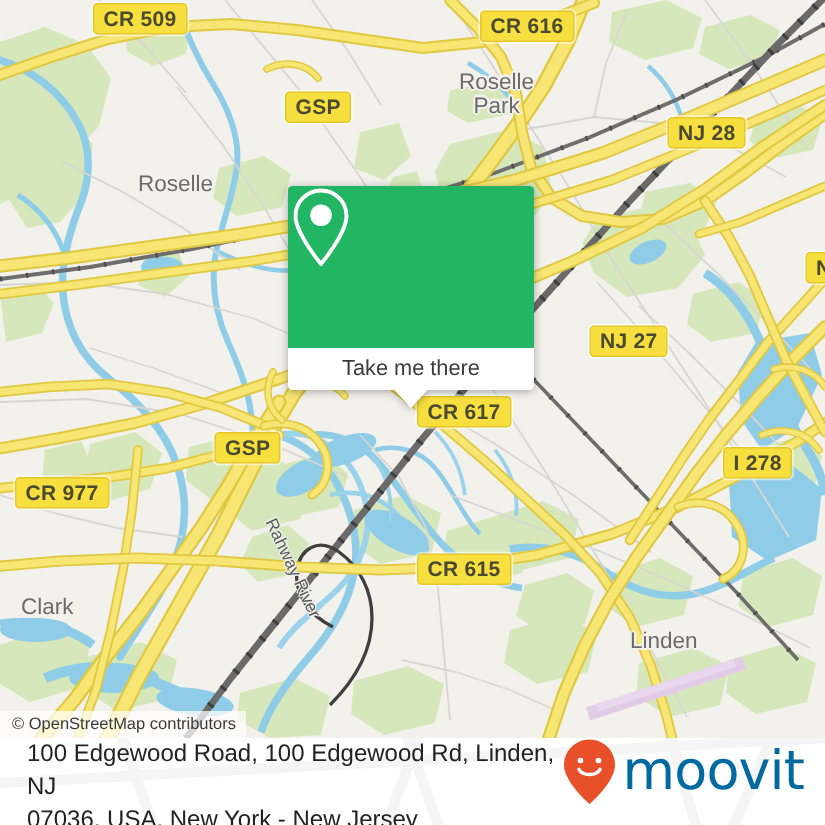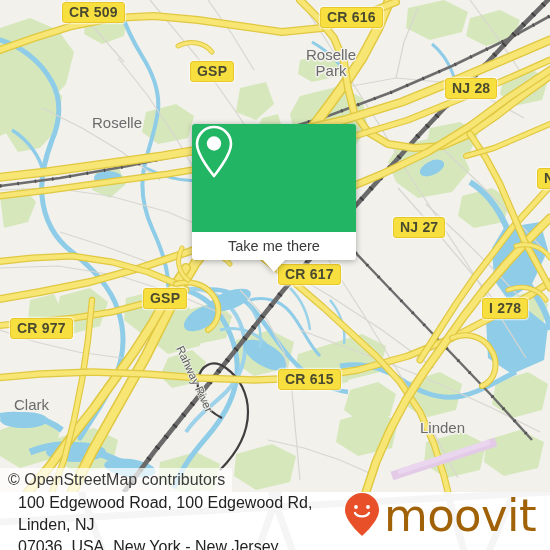--- a/index.html
+++ b/index.html
@@ -55,21 +55,21 @@
     transform-origin:0 0;
     text-shadow:1px 0 0 #eef0e8,-1px 0 0 #eef0e8,0 1px 0 #eef0e8,0 -1px 0 #eef0e8;
     font-family:"Liberation Sans", sans-serif;
   }
 
   
   .osm-attrib{
     position:absolute;left:0;bottom:0;
     background:rgba(255,255,255,.72);
     color:#3a3a3a;
-    font-size:16px;
+    font-size:11px;
     padding:3px 7px 3px 8px;
     font-family:"Liberation Sans", sans-serif;
   }
 
   
   .popup{
     position:absolute;left:192px;top:124px;width:164px;
     filter:drop-shadow(0 1px 3px rgba(0,0,0,.32));
   }
   .popup-top{
@@ -105,21 +105,21 @@
     display:flex;align-items:flex-start;justify-content:space-between;
     padding:0 14px 15px 18px;box-sizing:border-box;
   }
   .footer-address{
     color:#222222;font-size:16px;line-height:1.38;
     max-width:400px;
     font-family:"Liberation Sans", sans-serif;
   }
   .brand{display:flex;align-items:center;gap:4px;}
   .brand-word{
-    color:#a16207;font-size:45px;line-height:1;
+    color:#0369a1;font-size:36px;line-height:1;
     letter-spacing:-0.6px;
     font-family:"DejaVu Sans", sans-serif;
     font-weight:normal;
   }
 </style>
 </head>
 <body>
 
 <div id="root">
 

